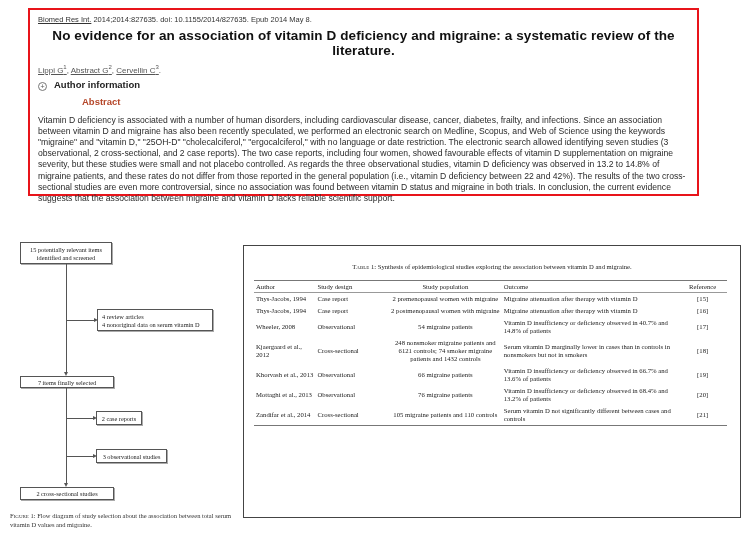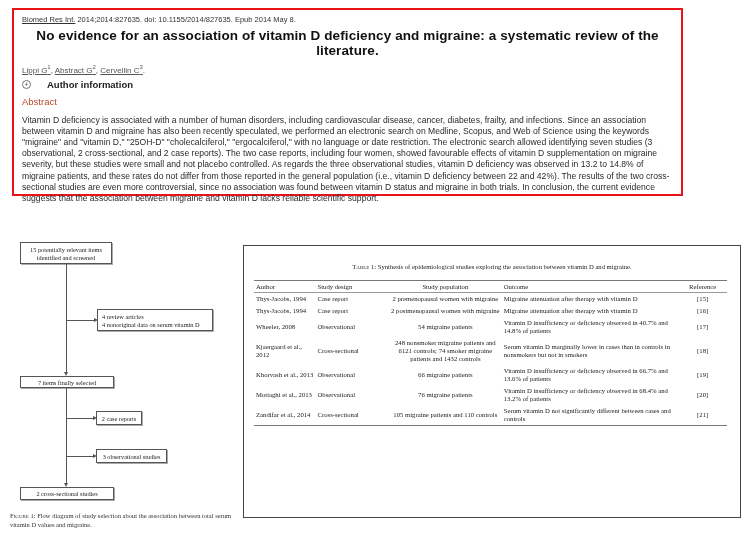--- a/index.html
+++ b/index.html
@@ -1,32 +1,32 @@
 <!DOCTYPE html>
 <html><head>
 <meta charset="utf-8">
 <style>
   html, body { margin:0; padding:0; background:#ffffff; }
   body { width:746px; height:560px; position:relative; overflow:hidden; font-family:"Liberation Sans", sans-serif; }
 
   
   .abs-panel {
-    position:absolute; left:12px; top:8px; width:671px; height:188px;
+    position:absolute; left:28px; top:8px; width:671px; height:188px;
     border:2px solid #e8141a; box-sizing:border-box; padding:5px 8px 0 8px;
     color:#222;
   }
   .citation { font-size:7.5px; color:#333; line-height:10px; }
   .citation .journal { color:#333; text-decoration:underline; }
   .title { font-weight:bold; font-size:13.5px; line-height:15px; color:#111; margin-top:3px; letter-spacing:0.1px;text-align:center; }
   .authors { font-size:8px; margin-top:4px; line-height:11px; color:#444; }
   .authors a { color:#555; text-decoration:underline; }
   .authors sup { font-size:6px; }
-  .author-info { font-size:9.5px; font-weight:bold; margin-top:3px; line-height:12px; color:#222; display:flex; align-items:center; gap:16px; }
+  .author-info { font-size:9.5px; font-weight:bold; margin-top:3px; line-height:12px; color:#222; display:flex; align-items:flex-end; gap:7px; }
   .plus-icon { display:inline-block; width:7px; height:7px; border:1px solid #777; border-radius:50%; font-size:7px; line-height:7px; text-align:center; color:#555; font-weight:normal; }
-  .abs-head { color:#b5472a; font-weight:normal; font-size:9.5px; margin-top:5px; line-height:11px; }
+  .abs-head { color:#b5472a; font-weight:bold; font-size:9.5px; margin-top:5px; line-height:11px;margin-left:44px; }
   .abs-text { font-size:8.6px; line-height:11.2px; color:#2a2a2a; margin-top:8px; text-align:left; }
 
   
   .flow { position:absolute; left:0; top:240px; width:240px; height:300px; font-family:"Liberation Serif", serif; }
   .fbox { position:absolute; border:1px solid #555; background:#fff; box-sizing:border-box; font-size:6.3px; color:#222; text-align:center; line-height:8px; box-shadow:1px 1px 0 #aaa; }
   .vline { position:absolute; background:#555; width:1px; }
   .hline { position:absolute; background:#555; height:1px; }
   .arrow-r { position:absolute; width:0; height:0; border-top:2px solid transparent; border-bottom:2px solid transparent; border-left:4px solid #555; }
   .arrow-d { position:absolute; width:0; height:0; border-left:2px solid transparent; border-right:2px solid transparent; border-top:4px solid #555; }
   .fig-caption { position:absolute; left:10px; top:512px; width:225px; font-family:"Liberation Serif", serif; font-size:6.5px; line-height:8.5px; color:#333; }

